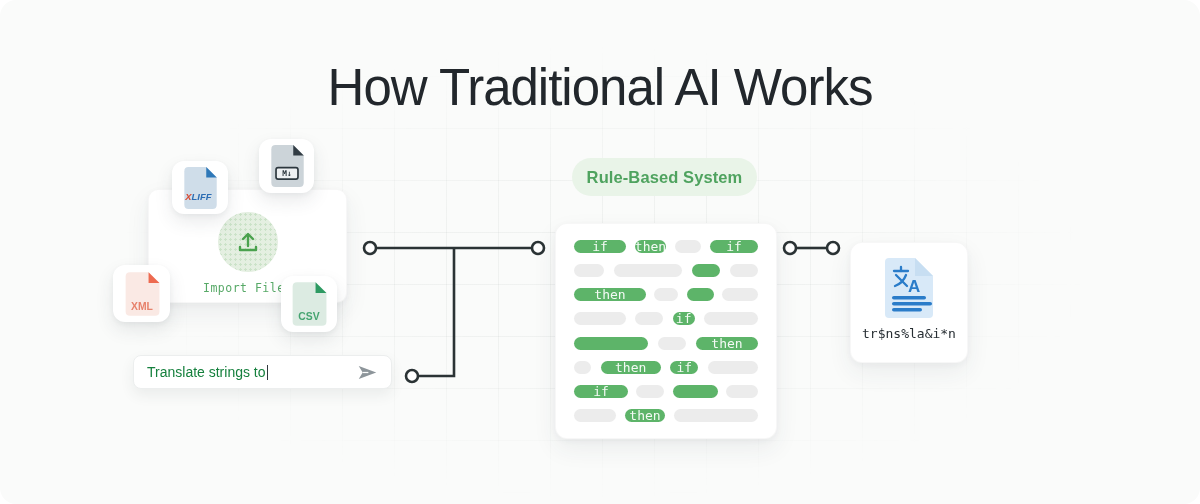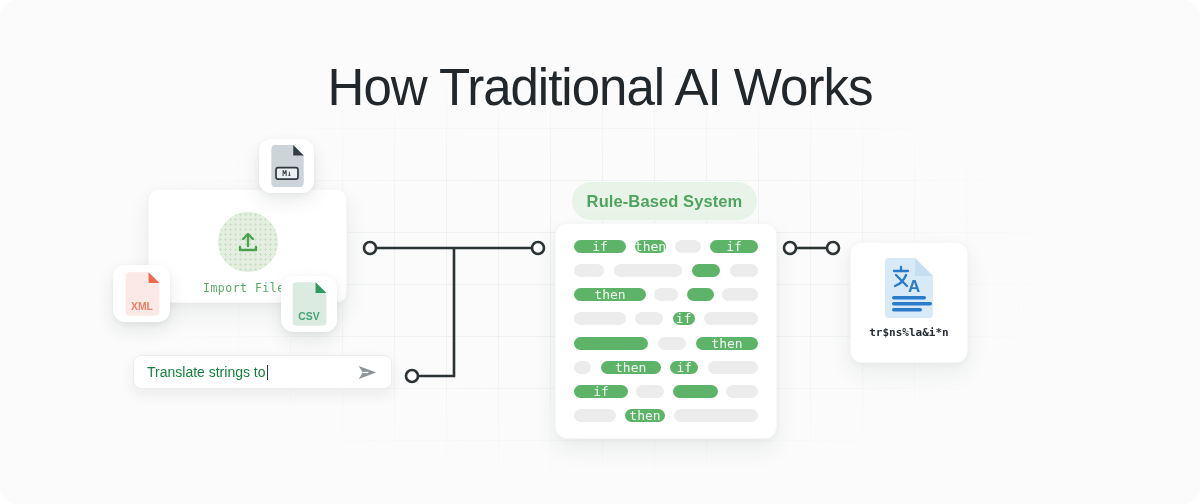--- a/index.html
+++ b/index.html
@@ -61,21 +61,21 @@
     display:flex; align-items:center; padding:0 13px; gap:8px;
   }
   .prompt-text { flex:1; font-size:14px; color:#15803d; white-space:nowrap; overflow:hidden; }
   .text-cursor { display:inline-block; width:1px; height:15px; background:#30383d; vertical-align:-3px; margin-left:1px; }
 
   
   .rule-badge {
     position:absolute; left:572px; top:158px; width:185px; height:38px;
     background:#e9f4e8; border-radius:19px;
     display:flex; align-items:center; justify-content:center;
-    font-size:16.5px; font-weight:600; color:#4fa35f; letter-spacing:.1px;margin-top:24px;
+    font-size:16.5px; font-weight:600; color:#4fa35f; letter-spacing:.1px;
   }
   
   .rule-card {
     left:555px; top:223px; width:222px; height:216px;
     padding:16px 18px; display:flex; flex-direction:column; justify-content:space-between;
   }
   .pill-row { display:flex; justify-content:space-between; }
   .pill {
     height:13px; border-radius:7px; flex:0 0 auto;
     display:flex; align-items:center; justify-content:center;
@@ -83,21 +83,21 @@
     color:rgba(255,255,255,.93);
   }
   .pill.green { background:#5db469; }
   .pill.gray  { background:#ececec; }
 
   
   .output-card { left:850px; top:242px; width:118px; height:121px;
     display:flex; flex-direction:column; align-items:center; justify-content:flex-start; padding-top:13px; }
   .output-label {
     margin-top:6px; font-family:"DejaVu Sans Mono", monospace;
-    font-size:11px; font-weight:700; color:#272e33; letter-spacing:0;
+    font-size:13px; font-weight:400; color:#272e33; letter-spacing:0;
   }
 </style>
 </head>
 <body>
 
 <div class="canvas">
 
   <div class="title">How Traditional AI Works</div>
 
   <svg class="connectors" viewBox="0 0 1200 504">
@@ -121,20 +121,29 @@
         <g stroke="#4aa24e" stroke-width="2.4" fill="none" stroke-linecap="round" stroke-linejoin="round">
           <path d="M13 17 V6"></path>
           <path d="M8 10 L13 5 L18 10"></path>
           <path d="M5 18 v3 h16 v-3"></path>
         </g>
       </svg>
     </div>
     <div class="import-label">Import Files</div>
   </div>
 
+  <div class="tile tile-xliff">
+    <svg width="38" height="46" viewBox="0 0 36 44">
+      <path d="M7 2 H24 L34 12 V38 Q34 42 30 42 H7 Q3 42 3 38 V6 Q3 2 7 2 Z" fill="#cfdde9"></path>
+      <path d="M24 2 L34 12 H24 Z" fill="#2e78b8"></path>
+      <text x="4" y="33" font-size="9" font-weight="bold" font-style="italic" font-family="Liberation Sans, sans-serif">
+        <tspan fill="#d84b34">X</tspan><tspan fill="#2b6cb3">LIFF</tspan>
+      </text>
+    </svg>
+  </div>
 
   <div class="tile tile-md">
     <svg width="38" height="46" viewBox="0 0 36 44">
       <path d="M7 2 H24 L34 12 V38 Q34 42 30 42 H7 Q3 42 3 38 V6 Q3 2 7 2 Z" fill="#ccd4d9"></path>
       <path d="M24 2 L34 12 H24 Z" fill="#323d45"></path>
       <rect x="7.5" y="23.5" width="21" height="11" rx="2" fill="rgba(255,255,255,.65)" stroke="#2c373e" stroke-width="1.6"></rect>
       <text x="18" y="32" text-anchor="middle" font-size="7.5" font-weight="bold" fill="#2c373e" font-family="DejaVu Sans Mono, monospace">M↓</text>
     </svg>
   </div>
 

